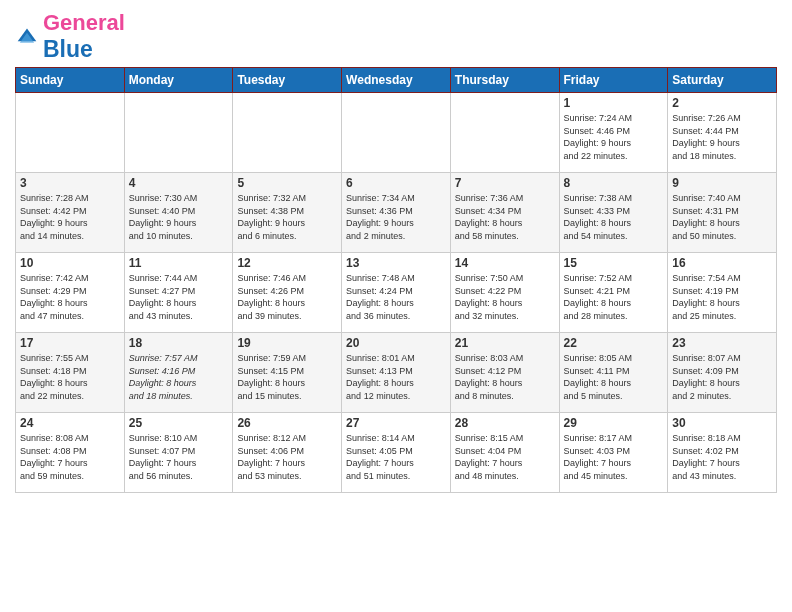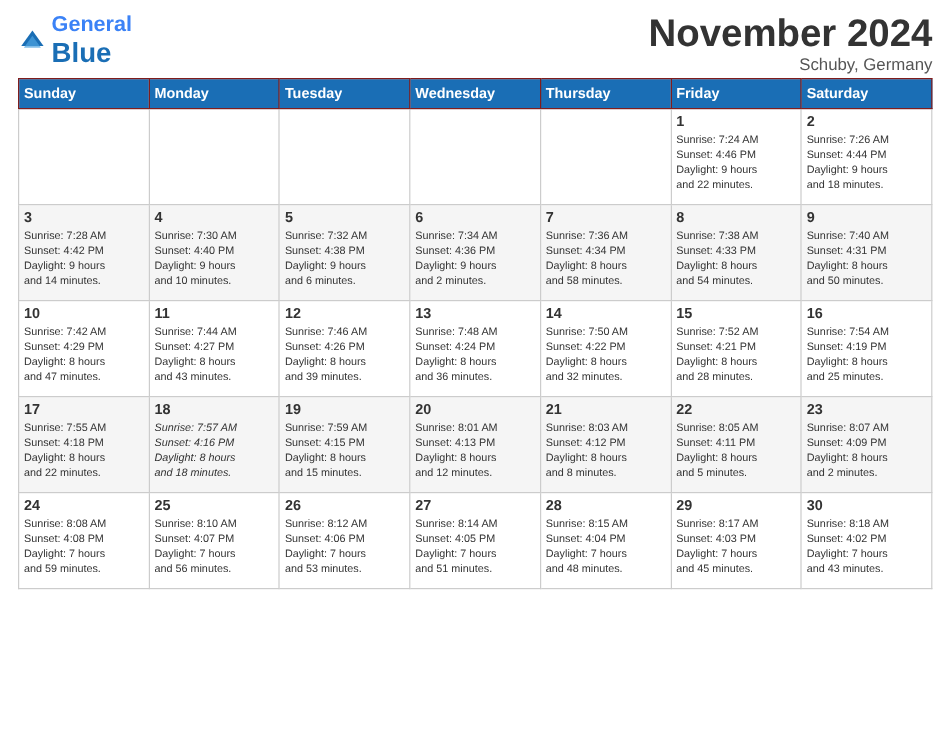--- a/index.html
+++ b/index.html
@@ -89,27 +89,23 @@
 <body>
 
 <div class="container">
   <div class="header-row">
     <div class="logo">
       <svg class="logo-icon" width="30" height="28" viewBox="0 0 30 28">
         <polygon points="15,2 28,20 2,20" fill="#1a6eb5"></polygon>
         <polygon points="15,8 25,22 5,22" fill="#4da3e0" opacity="0.7"></polygon>
       </svg>
       <div>
-        <span style="font-size:18px;font-weight:bold;color:#3b82f6;">General</span><br>
+        <span style="font-size:22px;font-weight:bold;color:#ec4899;">General</span><br>
         <span style="font-size:23px;font-weight:bold;color:#1a6eb5;">Blue</span>
       </div>
-    </div>
-    <div class="title-area">
-      <div class="month-title">November 2024</div>
-      <div class="location">Schuby, Germany</div>
     </div>
   </div>
 
   <table class="calendar-table">
     <thead>
       <tr>
         <th>Sunday</th>
         <th>Monday</th>
         <th>Tuesday</th>
         <th>Wednesday</th>

